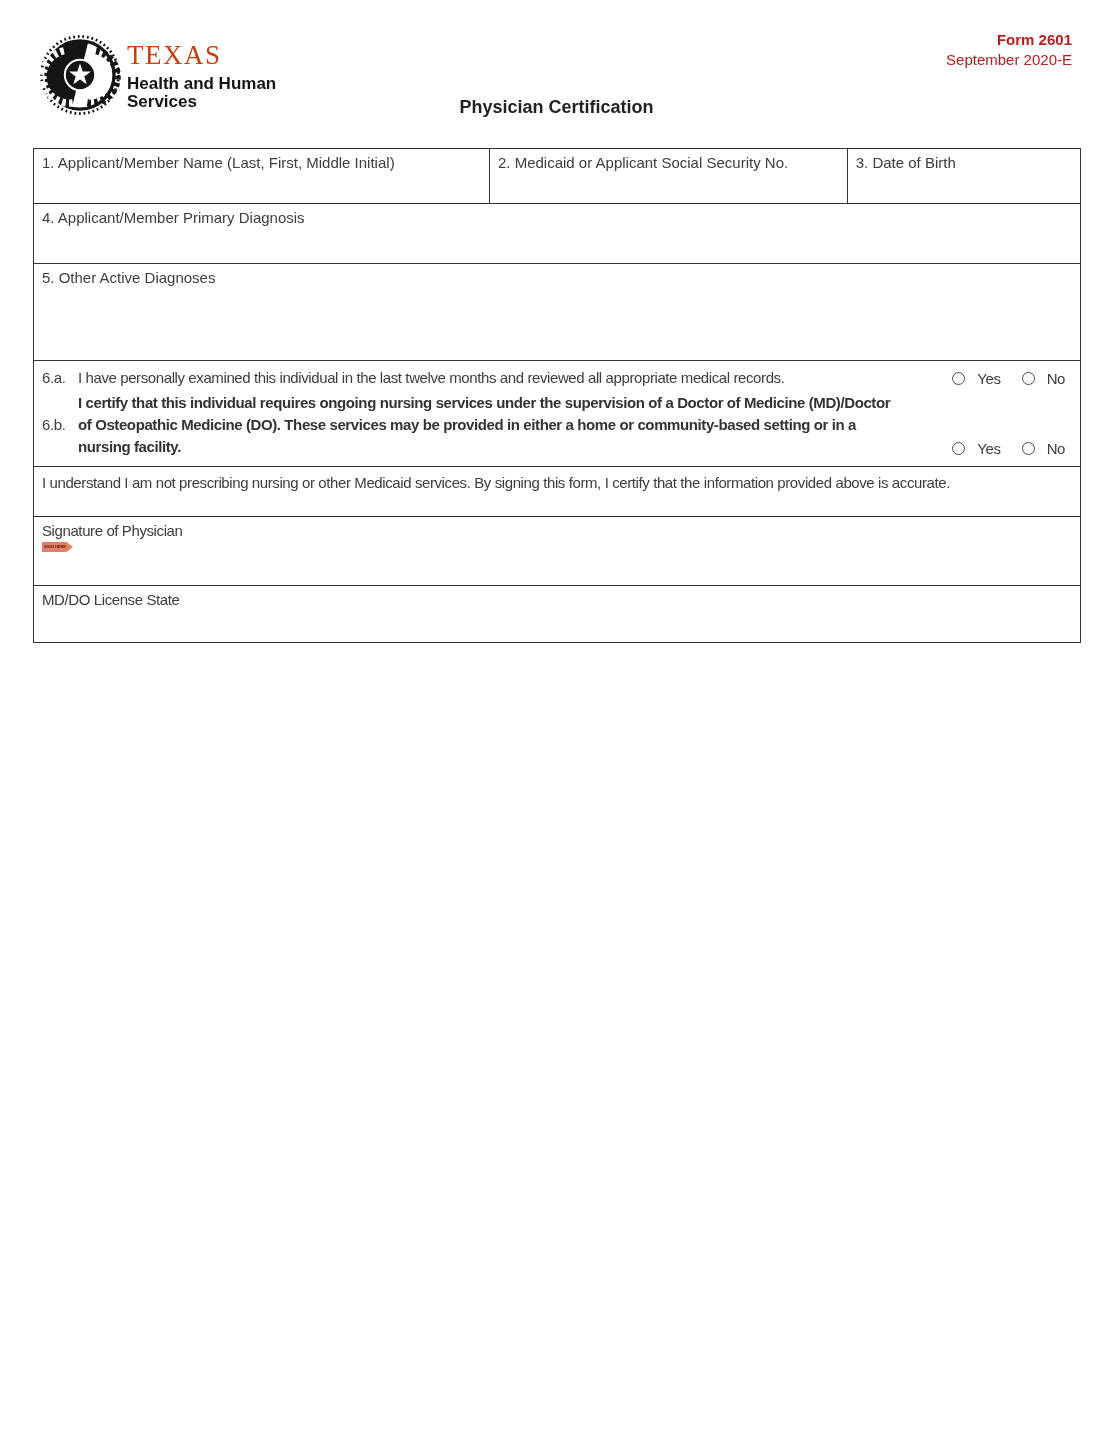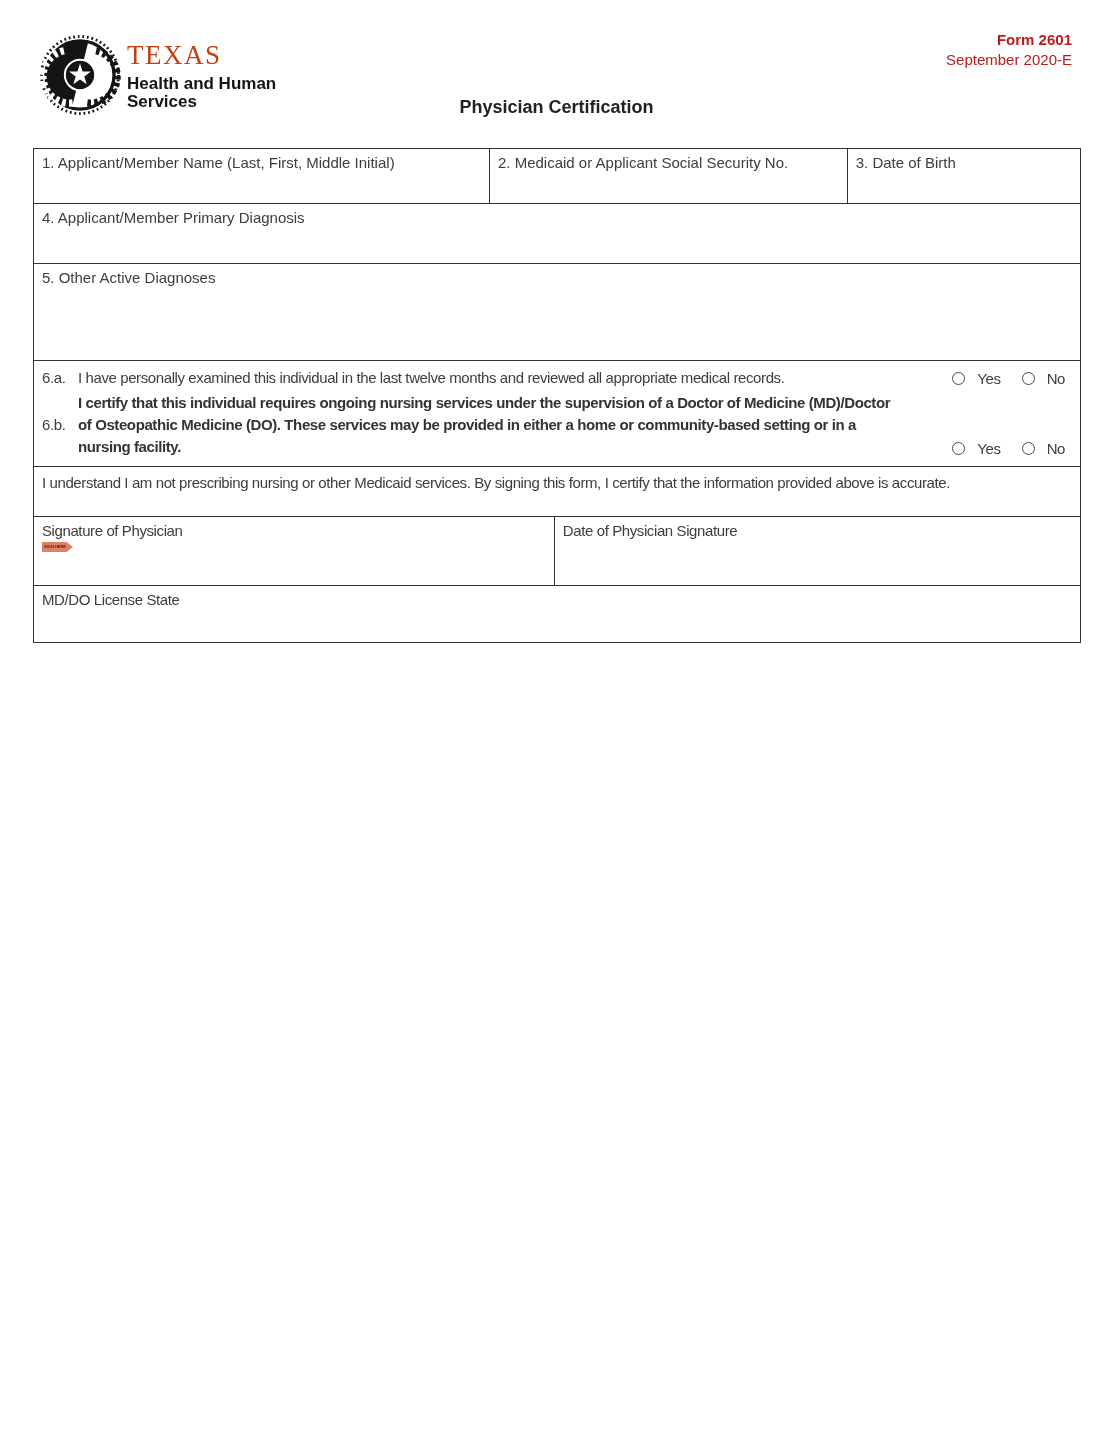--- a/index.html
+++ b/index.html
@@ -147,24 +147,20 @@
       <div class="stm-text">I understand I am not prescribing nursing or other Medicaid services. By signing this form, I certify that the information provided above is accurate.</div>
     </div>
   </div>
 
   <div class="row rsig">
     <div class="cell half-l narrow">
       <span>Signature of Physician</span>
       <div class="sign-tag">SIGN HERE</div>
       <div class="field-input"></div>
     </div>
-    <div class="cell half-r narrow">
-      <span>Date of Physician Signature</span>
-      <div class="field-input"></div>
-    </div>
   </div>
 
   <div class="row rlic">
     <div class="cell half-r narrow">
       <span>MD/DO License State</span>
       <div class="field-input"></div>
     </div>
   </div>
 
 

